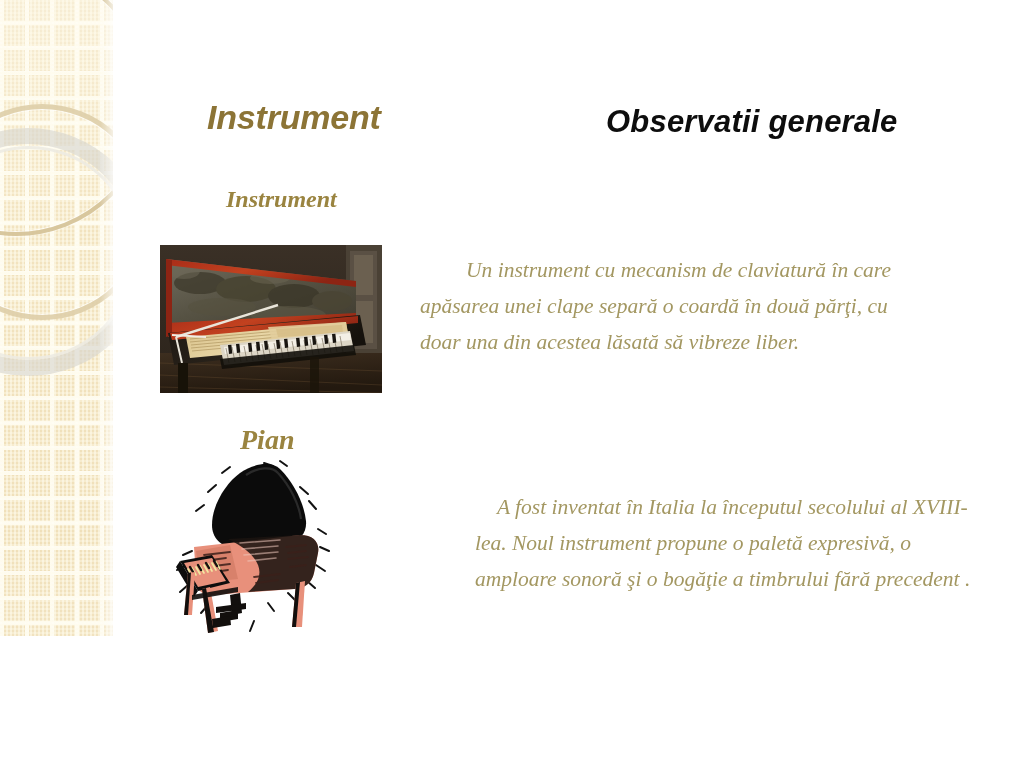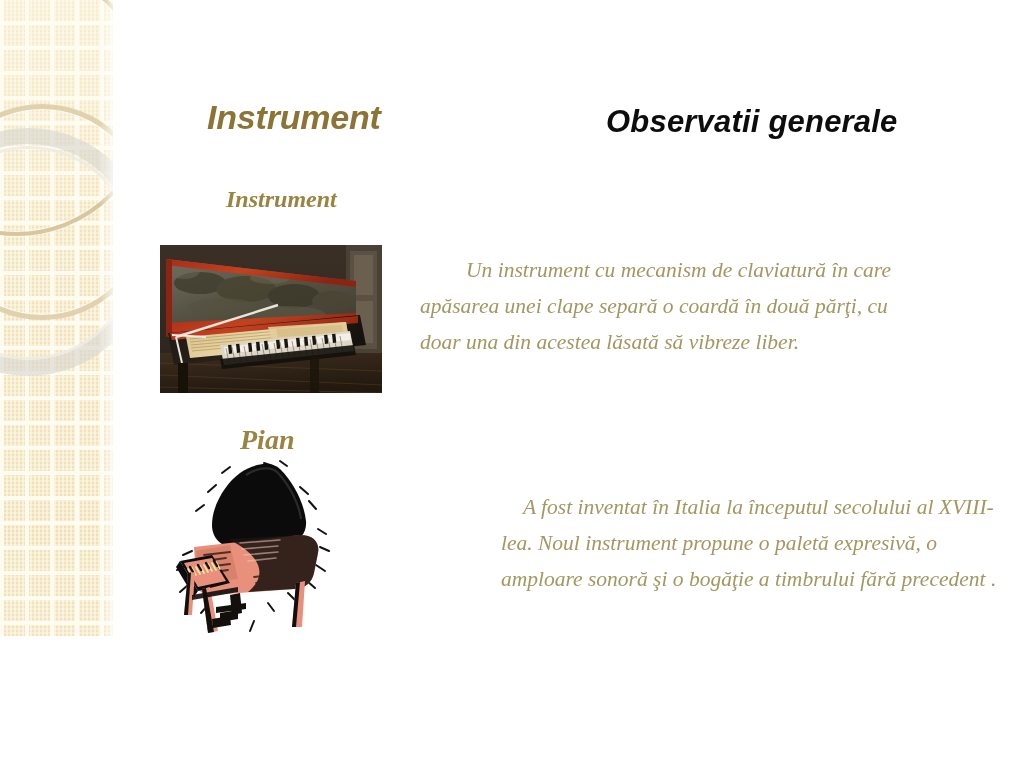--- a/index.html
+++ b/index.html
@@ -171,21 +171,21 @@
     line-height: 36px;
     color: #a39761;
   }
   .para-clavichord {
     left: 420px;
     top: 252px;
     width: 492px;
     text-indent: 46px;
   }
   .para-pian {
-    left: 501px;
+    left: 475px;
     top: 489px;
     width: 500px;
     text-indent: 22px;
   }
 
   
   .photo-clavichord {
     position: absolute;
     left: 160px;
     top: 245px;

